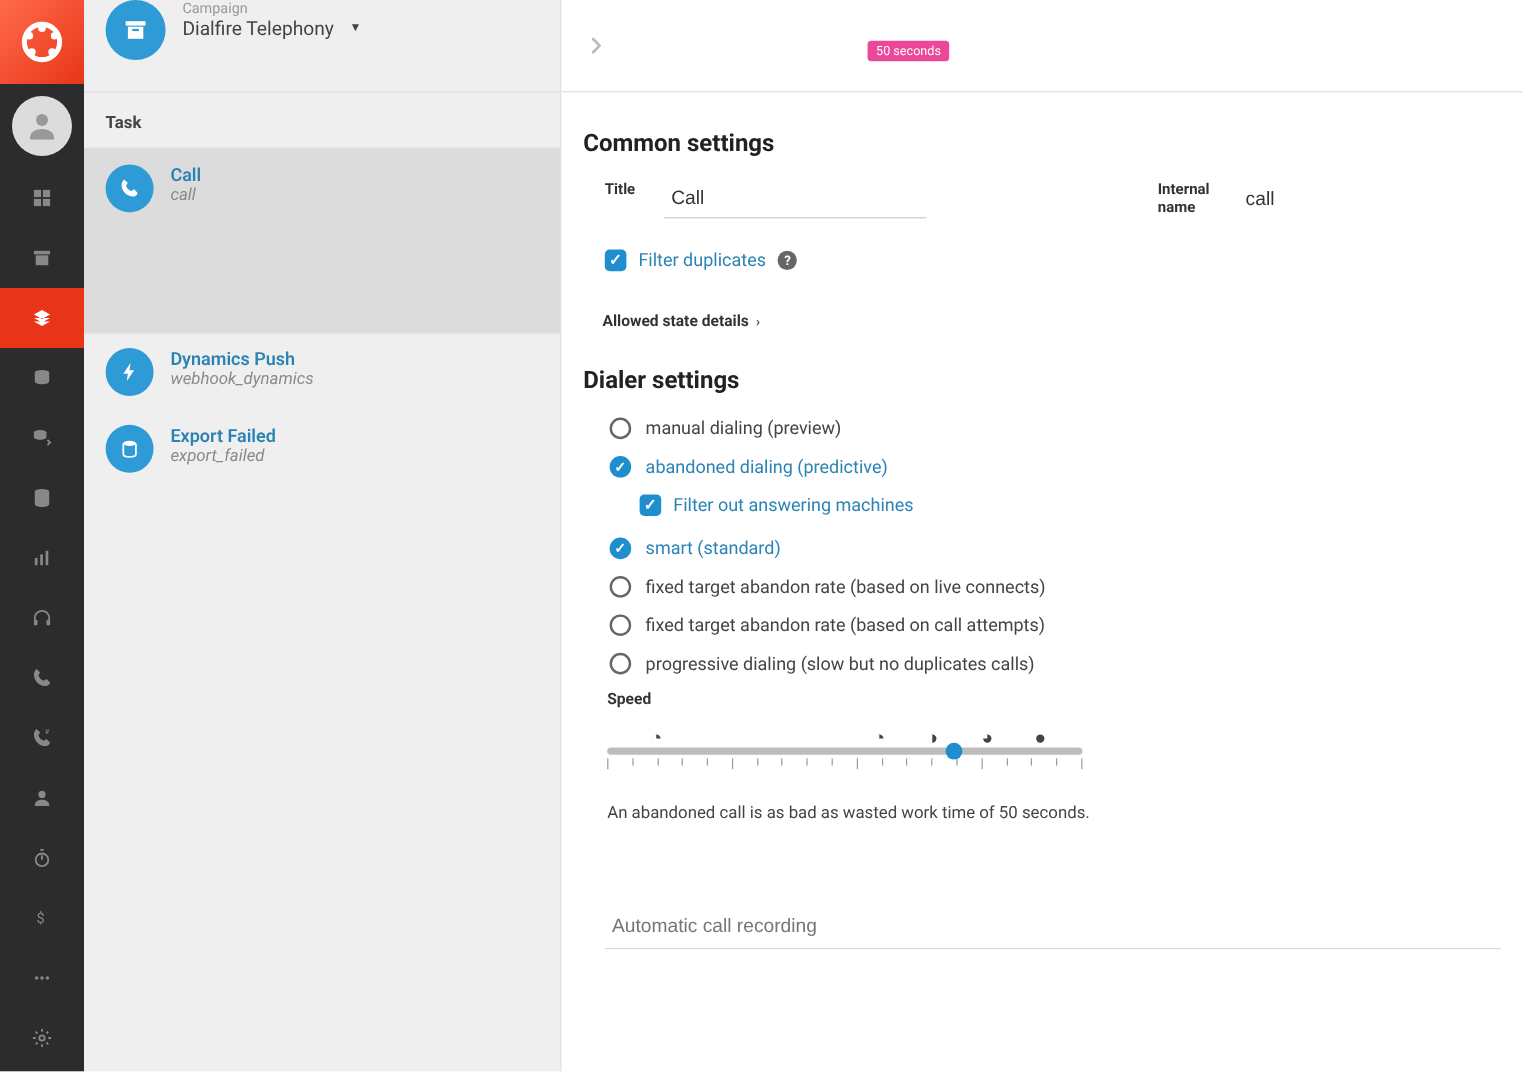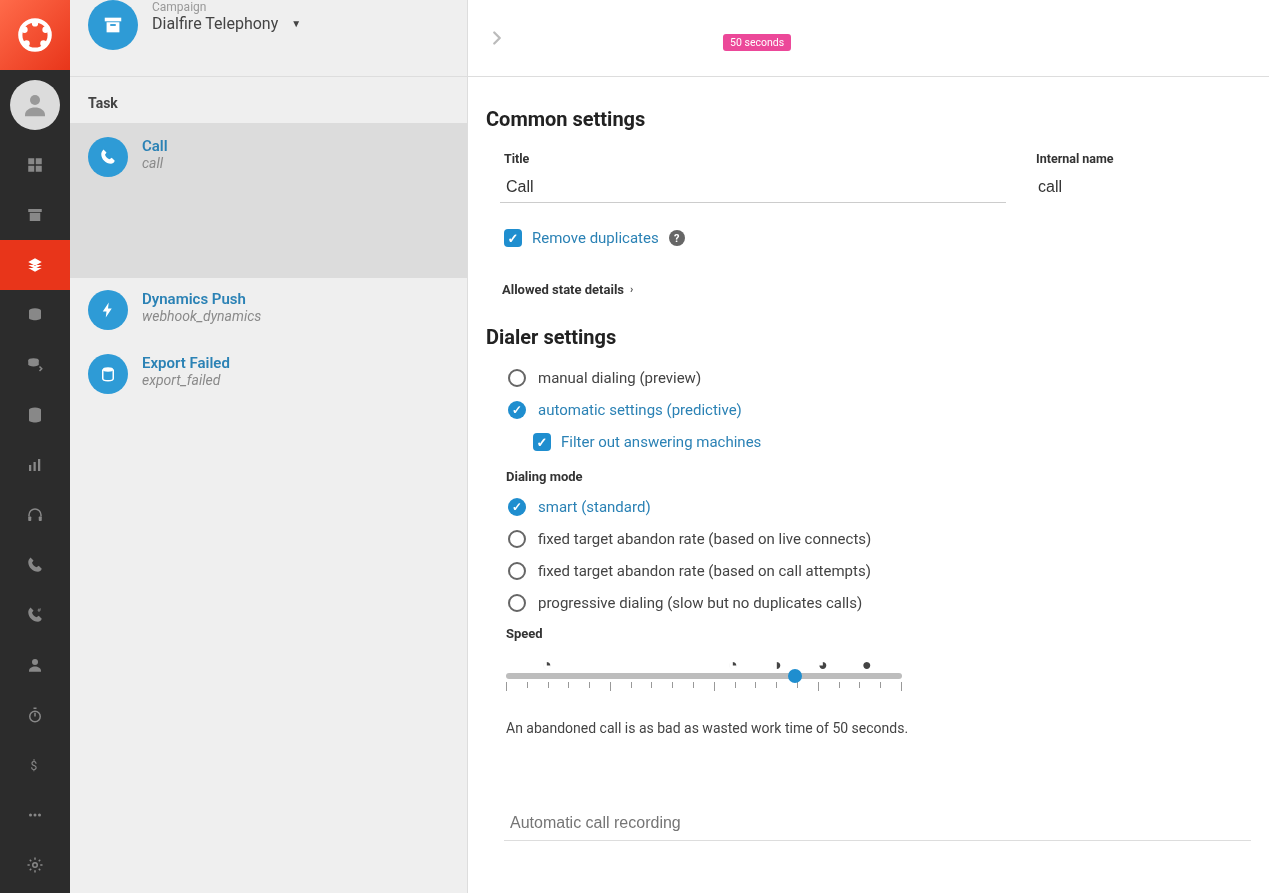--- a/index.html
+++ b/index.html
@@ -100,21 +100,21 @@
   }
   .chevron-right{color:#bbb;}
   .content{
     padding:30px 18px 0 18px;
   }
   .section-h{
     font-size:20px;font-weight:700;color:#222;
     margin-bottom:20px;
   }
   .row-fields{display:flex;gap:26px;}
-  .field-block{display:flex;flex-direction:column;gap:6px;flex:1;}
+  .field-block{display:flex;flex-direction:row;gap:24px;flex:1;}
   .field-block.internal{flex:0 0 74px;}
   .field-label{font-size:12.5px;font-weight:700;color:#333;padding-left:4px;}
   .field-input{
     border:none;border-bottom:1px solid #ccc;
     font-size:16px;color:#333;
     padding:6px 6px;
     background:transparent;outline:none;
   }
   .check-row{display:flex;align-items:center;gap:10px;margin:26px 0 18px 4px;padding-left:25px;}
   .chk{
@@ -374,47 +374,46 @@
         <input class="field-input" value="Call" style="">
       </div>
       <div class="field-block internal">
         <div class="field-label">Internal name</div>
         <input class="field-input" style="border-bottom: none;" value="call">
       </div>
     </div>
 
     <div class="check-row" style="padding-left:14px;">
       <span class="chk on"></span>
-      <span class="chk-label blue">Remove duplicates</span>
+      <span class="chk-label blue">Filter duplicates</span>
       <span class="help-icon">?</span>
     </div>
 
     <div class="expander" style="padding-left:14px;margin-top:35px;">
       <span>Allowed state details</span>
       <span class="chev">›</span>
     </div>
 
     <div class="section-h">Dialer settings</div>
 
     <div style="padding-left:18px;">
       <div class="radio-row">
         <span class="radio"></span>
         <span class="radio-label">manual dialing (preview)</span>
       </div>
       <div class="radio-row">
         <span class="radio on"></span>
-        <span class="radio-label blue">automatic settings (predictive)</span>
+        <span class="radio-label blue">abandoned dialing (predictive)</span>
       </div>
 
       <div class="check-row" style="margin:8px 0 18px 4px;">
         <span class="chk on"></span>
         <span class="chk-label blue">Filter out answering machines</span>
       </div>
 
-      <div class="subhead">Dialing mode</div>
 
       <div class="radio-row">
         <span class="radio on"></span>
         <span class="radio-label blue">smart (standard)</span>
       </div>
       <div class="radio-row">
         <span class="radio"></span>
         <span class="radio-label">fixed target abandon rate (based on live connects)</span>
       </div>
       <div class="radio-row">

